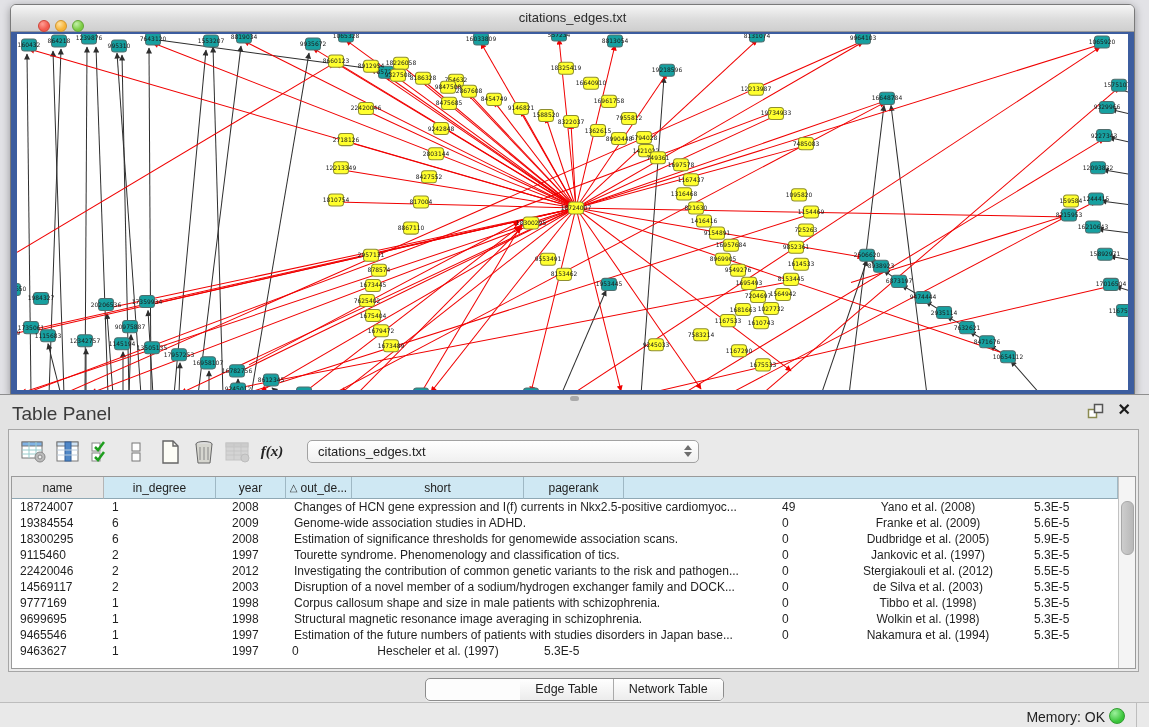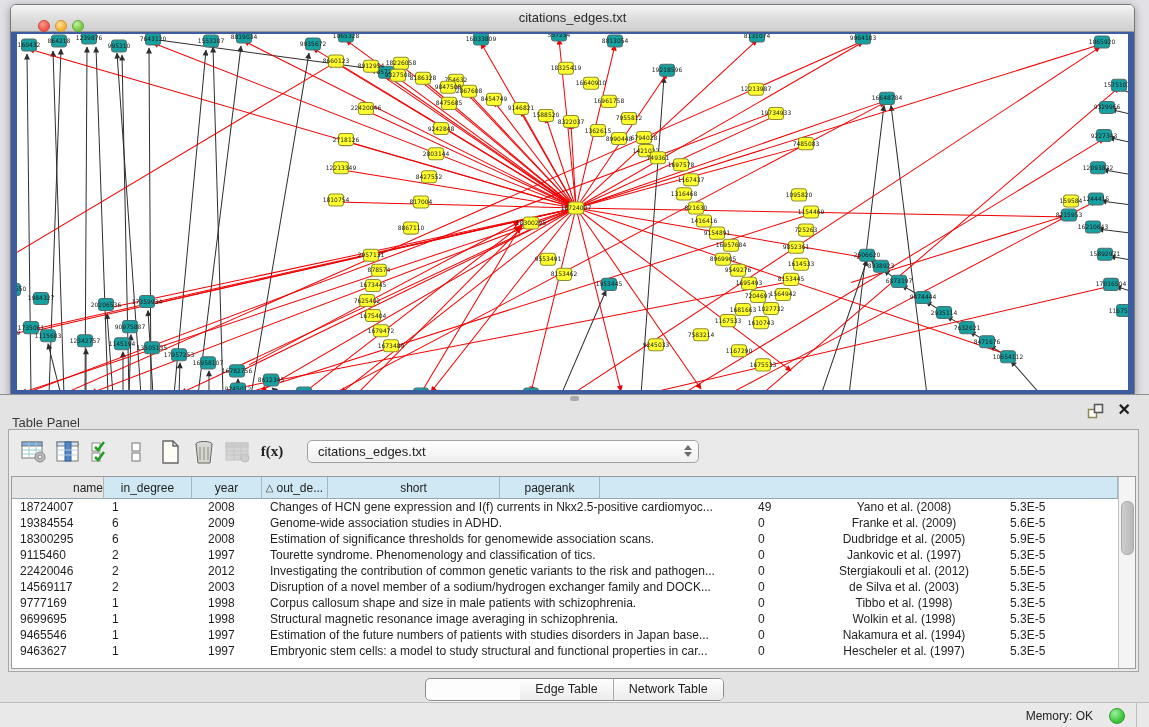--- a/index.html
+++ b/index.html
@@ -17,64 +17,64 @@
   .tl.grn{left:61px;background:radial-gradient(circle at 35% 30%,#c3f0a9,#7ccc43 60%);border:1px solid #62a636;}
   .net-content{position:relative;height:356px;background:#ffffff;
     border-left:6px solid #3c5d9f;border-right:6px solid #3c5d9f;
     border-bottom:6px solid #3c5d9f;border-top:2px solid #3c5d9f;}
   .net-content svg{display:block;width:100%;height:100%;}
   .gnode text{font-family:"DejaVu Sans",sans-serif;font-size:6px;fill:#1b1b1b;text-anchor:middle;}
   
   .table-panel{position:absolute;left:0;top:394px;width:1149px;height:333px;
     background:#e3e3e3;border-top:1px solid #8e8e8e;}
   .grip-dot{position:absolute;left:570px;top:1px;width:9px;height:5px;border-radius:3px;background:#a9a9a9;}
-  .panel-title{position:absolute;left:12px;top:20px;font-size:13px;color:#3a3a3a;}
+  .panel-title{position:absolute;left:12px;top:8px;font-size:19px;color:#3a3a3a;}
   .panel-float{position:absolute;right:44px;top:8px;width:18px;height:16px;cursor:pointer;}
   .panel-close{position:absolute;right:18px;top:5px;font-size:16px;font-weight:bold;color:#1c1c1c;cursor:pointer;}
   .panel-body{position:absolute;left:8px;top:34px;width:1131px;height:243px;
     border:1px solid #a6a6a6;background:#eaeaea;box-sizing:border-box;}
   .toolbar{height:43px;display:flex;align-items:center;padding-left:8px;}
   .tbtn{width:34px;height:30px;display:flex;align-items:center;justify-content:center;cursor:pointer;}
   .tbtn svg{display:block;}
-  .fx{font-family:"Liberation Serif",serif;font-weight:bold;font-size:15px;color:#222;}
+  .fx{font-family:"Liberation Serif",serif;font-style:italic;font-weight:bold;font-size:15px;color:#222;}
   .combo{margin-left:18px;width:392px;height:23px;border:1px solid #a2a2a2;border-radius:5px;
     background:linear-gradient(#ffffff,#efefef);display:flex;align-items:center;
     font-size:13px;color:#222;padding-left:10px;box-sizing:border-box;position:relative;cursor:pointer;}
   .combo-arrows{position:absolute;right:6px;top:4px;display:flex;flex-direction:column;gap:2px;}
   .combo-arrows i{display:block;width:0;height:0;border-left:4px solid transparent;border-right:4px solid transparent;}
   .combo-arrows .up{border-bottom:5px solid #6e6e6e;}
   .combo-arrows .dn{border-top:5px solid #6e6e6e;}
   .table-wrap{position:absolute;left:2px;top:46px;right:2px;bottom:2px;background:#fff;
     border:1px solid #9a9a9a;display:flex;overflow:hidden;}
   .grid{flex:1;overflow:hidden;}
   .hrow{display:flex;height:22px;}
   .hcell{box-sizing:border-box;background:#cfe8f3;border-right:1px solid #9fb8c4;
     border-bottom:1px solid #8fa8b4;font-size:12px;color:#222;display:flex;
     align-items:center;justify-content:center;cursor:pointer;white-space:nowrap;overflow:hidden;}
   .hcell:first-child{background:#e6e6e6;border-right:1px solid #b5b5b5;}
   .hcell .sort{font-size:10px;margin-right:3px;color:#333;}
   .trow{display:flex;height:16px;cursor:default;}
   .tcell{box-sizing:border-box;font-size:12px;line-height:16px;color:#1f1f1f;
     white-space:nowrap;overflow:hidden;padding-left:8px;}
-  .c0{width:92px;justify-content:flex-end;}.c1{width:88px;}.c2{width:70px;padding-left:16px;justify-content:center;}
+  .c0{width:92px;}.c1{width:112px;}.c2{width:70px;padding-left:16px;justify-content:center;}
   .c3{width:490px;}.c4{width:66px;padding-left:6px;}
   .c5{width:172px;text-align:center;padding-left:0;}.c6{width:100px;padding-left:20px;}
   .vscroll{width:16px;background:#f4f4f4;border-left:1px solid #c2c2c2;position:relative;}
   .vthumb{position:absolute;left:2px;top:24px;width:11px;height:52px;border-radius:6px;
     background:linear-gradient(90deg,#cdcdcd,#b8b8b8);border:1px solid #a8a8a8;cursor:pointer;}
   .tabs-bar{position:absolute;left:0;width:100%;top:283px;display:flex;justify-content:center;}
   .seg{display:flex;border:1px solid #8d8d8d;border-radius:5px;overflow:hidden;
     background:#fdfdfd;height:21px;box-shadow:0 1px 0 rgba(255,255,255,.6);}
   .seg .tab{font-size:12.5px;color:#222;padding:3px 15px;border-right:1px solid #aaa;
     background:linear-gradient(#ffffff,#ececec);cursor:pointer;white-space:nowrap;}
   .seg .tab:last-child{border-right:none;}
   .seg .tab.active{background:linear-gradient(#8a8a8a,#6a6a6a);color:#f2f2f2;margin-top:27px;}
   .status-bar{position:absolute;left:0;bottom:0;width:1149px;height:25px;
     background:#e9e9e9;border-top:1px solid #bdbdbd;}
-  .mem{position:absolute;right:56px;top:6px;font-size:12px;color:#222;}
+  .mem{position:absolute;right:44px;top:6px;font-size:14px;color:#222;}
   .memdot{position:absolute;right:24px;top:5px;width:14px;height:14px;border-radius:50%;
     background:radial-gradient(circle at 35% 30%,#9cf09c,#39c439 65%);border:1px solid #2f9a2f;}
   .status-sep{position:absolute;right:12px;top:0;bottom:0;width:1px;background:#bdbdbd;}
 </style>
 </head>
 <body>
 
 <div class="net-window">
   <div class="titlebar">
     <span class="tl red"></span>
@@ -898,21 +898,20 @@
             <div class="tcell c2">1997</div>
             <div class="tcell c3">Estimation of the future numbers of patients with studies disorders in Japan base...</div>
             <div class="tcell c4">0</div>
             <div class="tcell c5">Nakamura et al. (1994)</div>
             <div class="tcell c6">5.3E-5</div>
           </div>
           <div class="trow">
             <div class="tcell c0">9463627</div>
             <div class="tcell c1">1</div>
             <div class="tcell c2">1997</div>
-            <div class="tcell c3">Embryonic stem cells: a model to study structural and functional properties in car...</div>
             <div class="tcell c4">0</div>
             <div class="tcell c5">Hescheler et al. (1997)</div>
             <div class="tcell c6">5.3E-5</div>
           </div>
         </div>
       <div class="vscroll">
         <div class="vthumb"></div>
       </div>
     </div>
   </div>

